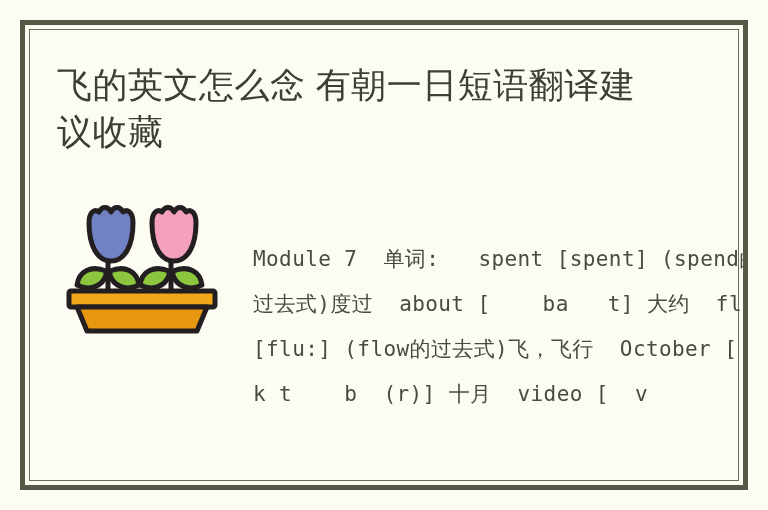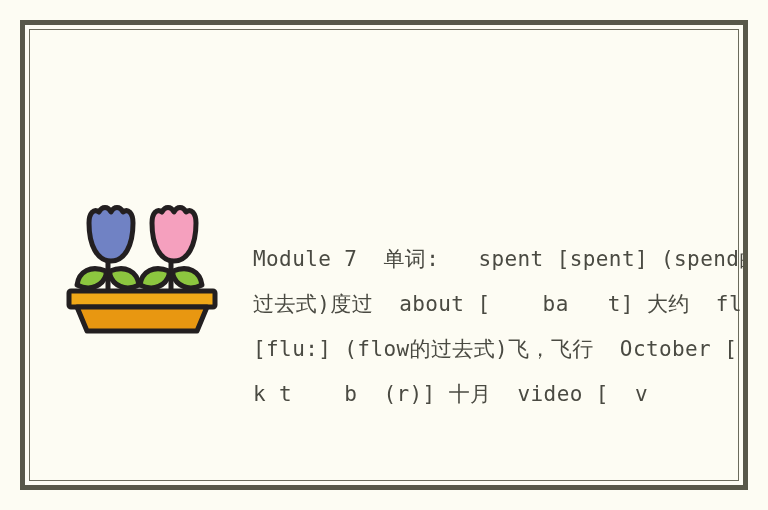--- a/index.html
+++ b/index.html
@@ -92,20 +92,21 @@
   }
 </style>
 </head>
 <body>
 
 <div class="card-frame">
   <div class="card-inner-rule"></div>
 
   <div class="card-content">
 
+    <h1 class="page-title">飞的英文怎么念 有朝一日短语翻译建议收藏</h1>
 
     <div class="illustration">
       <svg viewBox="0 0 162 140" xmlns="http://www.w3.org/2000/svg">
         <g stroke="#231f20" stroke-width="5" stroke-linejoin="round" stroke-linecap="round">
 
           <line x1="47" y1="62" x2="47" y2="98" stroke="#231f20" stroke-width="5"></line>
           <line x1="110" y1="62" x2="110" y2="98" stroke="#231f20" stroke-width="5"></line>
 
           <path d="M45 74 C30 68 18 74 16 88 C30 95 42 88 45 78 Z" fill="#8cc63f"></path>
           <path d="M49 74 C64 68 76 74 78 88 C64 95 52 88 49 78 Z" fill="#8cc63f"></path>

